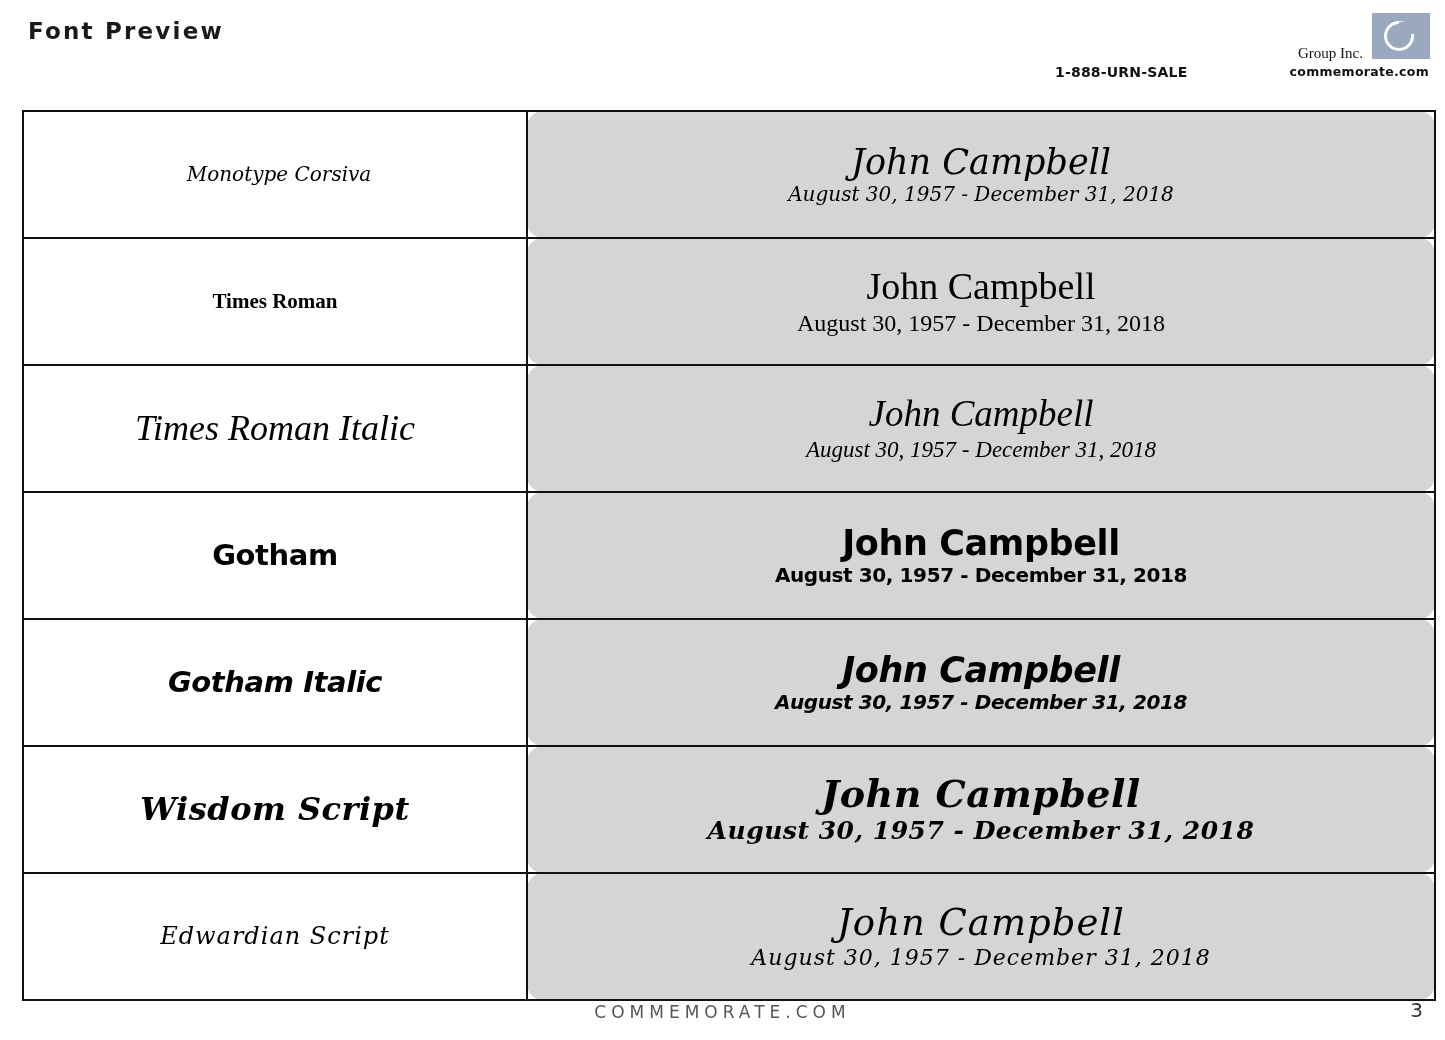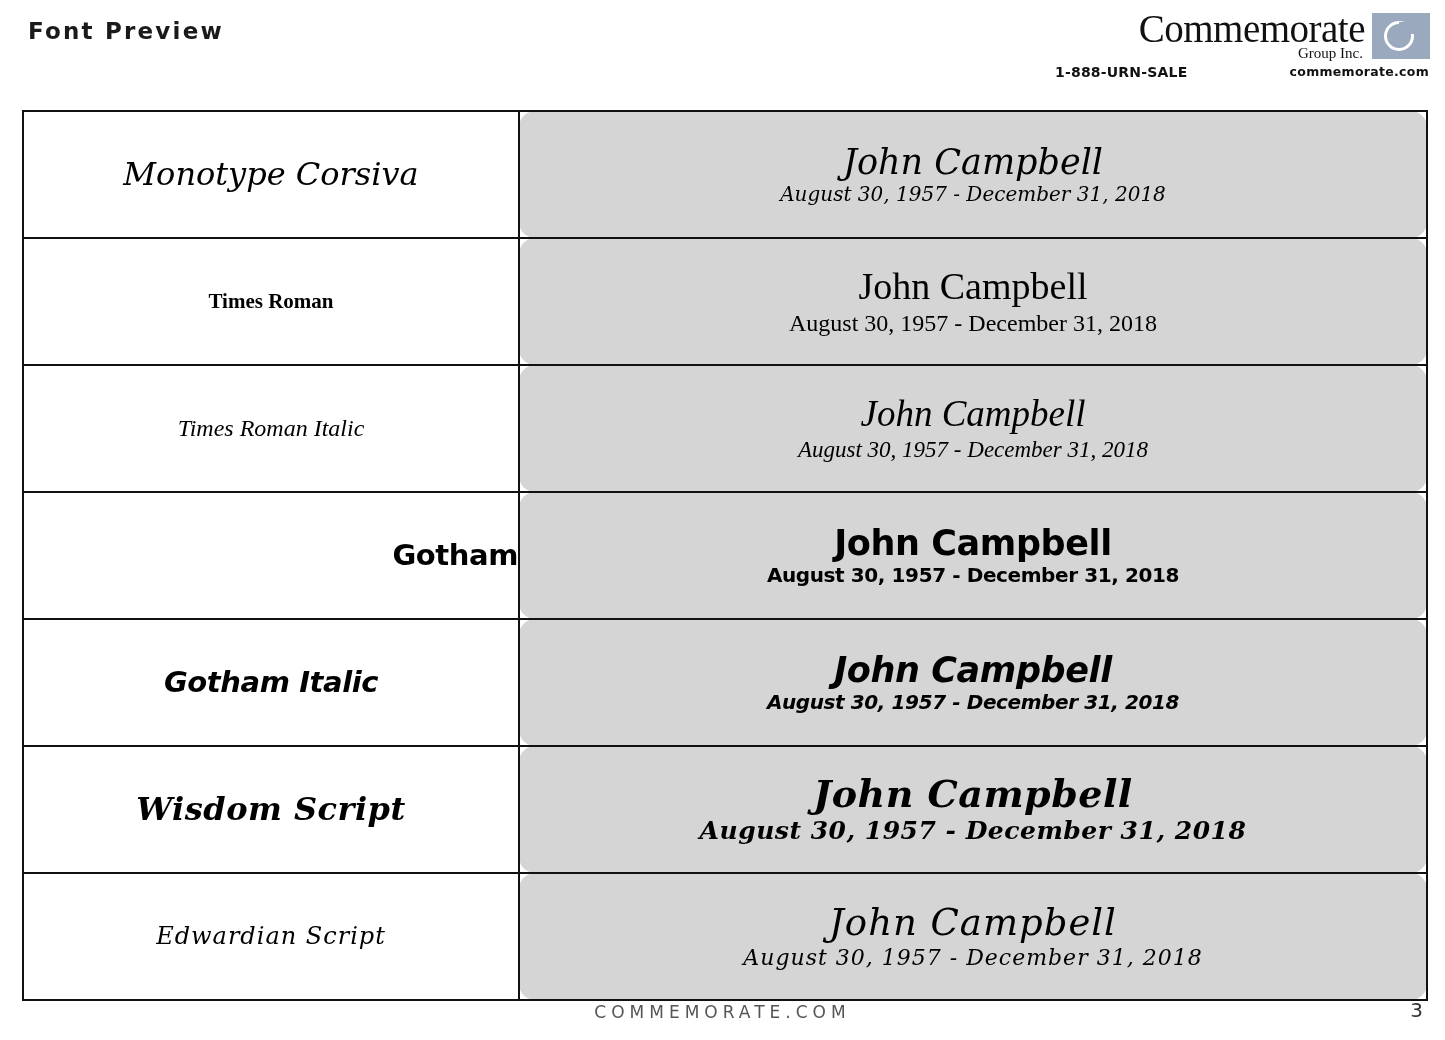--- a/index.html
+++ b/index.html
@@ -134,36 +134,36 @@
     margin-bottom: 2px;
   }
   .sample-dates {
     font-size: 21px;
     line-height: 1.15;
   }
   .sample-cell { padding: 6px 10px; }
 
   
   .f-corsiva { font-family: "DejaVu Serif", serif; font-style: italic; }
-  .f-corsiva.name-cell { font-size: 32px; }
+  .f-corsiva.name-cell { font-size: 20px; padding-left: 8px; }
   .f-corsiva .sample-name { font-size: 35px; }
   .f-corsiva .sample-dates { font-size: 20px; }
 
   .f-times { font-family: "Liberation Serif", serif; }
   .f-times.name-cell { font-size: 21px; font-weight: bold; }
   .f-times .sample-name { font-size: 38px; }
   .f-times .sample-dates { font-size: 24px; }
 
   .f-times-i { font-family: "Liberation Serif", serif; font-style: italic; }
-  .f-times-i.name-cell { font-size: 24px; border-radius: 18px; }
+  .f-times-i.name-cell { font-size: 36px; border-radius: 18px; }
   .f-times-i .sample-name { font-size: 37px; }
   .f-times-i .sample-dates { font-size: 23px; }
 
   .f-gotham { font-family: "DejaVu Sans", sans-serif; font-weight: bold; letter-spacing: -0.4px; }
-  .f-gotham.name-cell { font-size: 29px; text-align: right; }
+  .f-gotham.name-cell { font-size: 29px; }
   .f-gotham .sample-name { font-size: 35px; }
   .f-gotham .sample-dates { font-size: 20px; }
 
   .f-gotham-i { font-family: "DejaVu Sans", sans-serif; font-weight: bold; font-style: italic; letter-spacing: -0.4px; }
   .f-gotham-i.name-cell { font-size: 29px; }
   .f-gotham-i .sample-name { font-size: 35px; }
   .f-gotham-i .sample-dates { font-size: 20px; }
 
   .f-wisdom { font-family: "DejaVu Serif", serif; font-style: italic; font-weight: bold; letter-spacing: 0.5px; margin-top: 28px; }
   .f-wisdom.name-cell { font-size: 32px; }
@@ -195,21 +195,20 @@
     font-size: 20px;
     color: #333333;
   }
 </style>
 </head>
 <body>
 
 <div class="page-title">Font Preview</div>
 
 <div class="brand">
-  <div class="brand-name">Commemorate</div>
   <div class="brand-sub">Group Inc.</div>
   <div class="brand-mark">
     <div class="ring"></div>
     <div class="cut"></div>
   </div>
   <div class="brand-phone">1-888-URN-SALE</div>
   <div class="brand-site">commemorate.com</div>
 </div>
 
 <table class="font-table">

